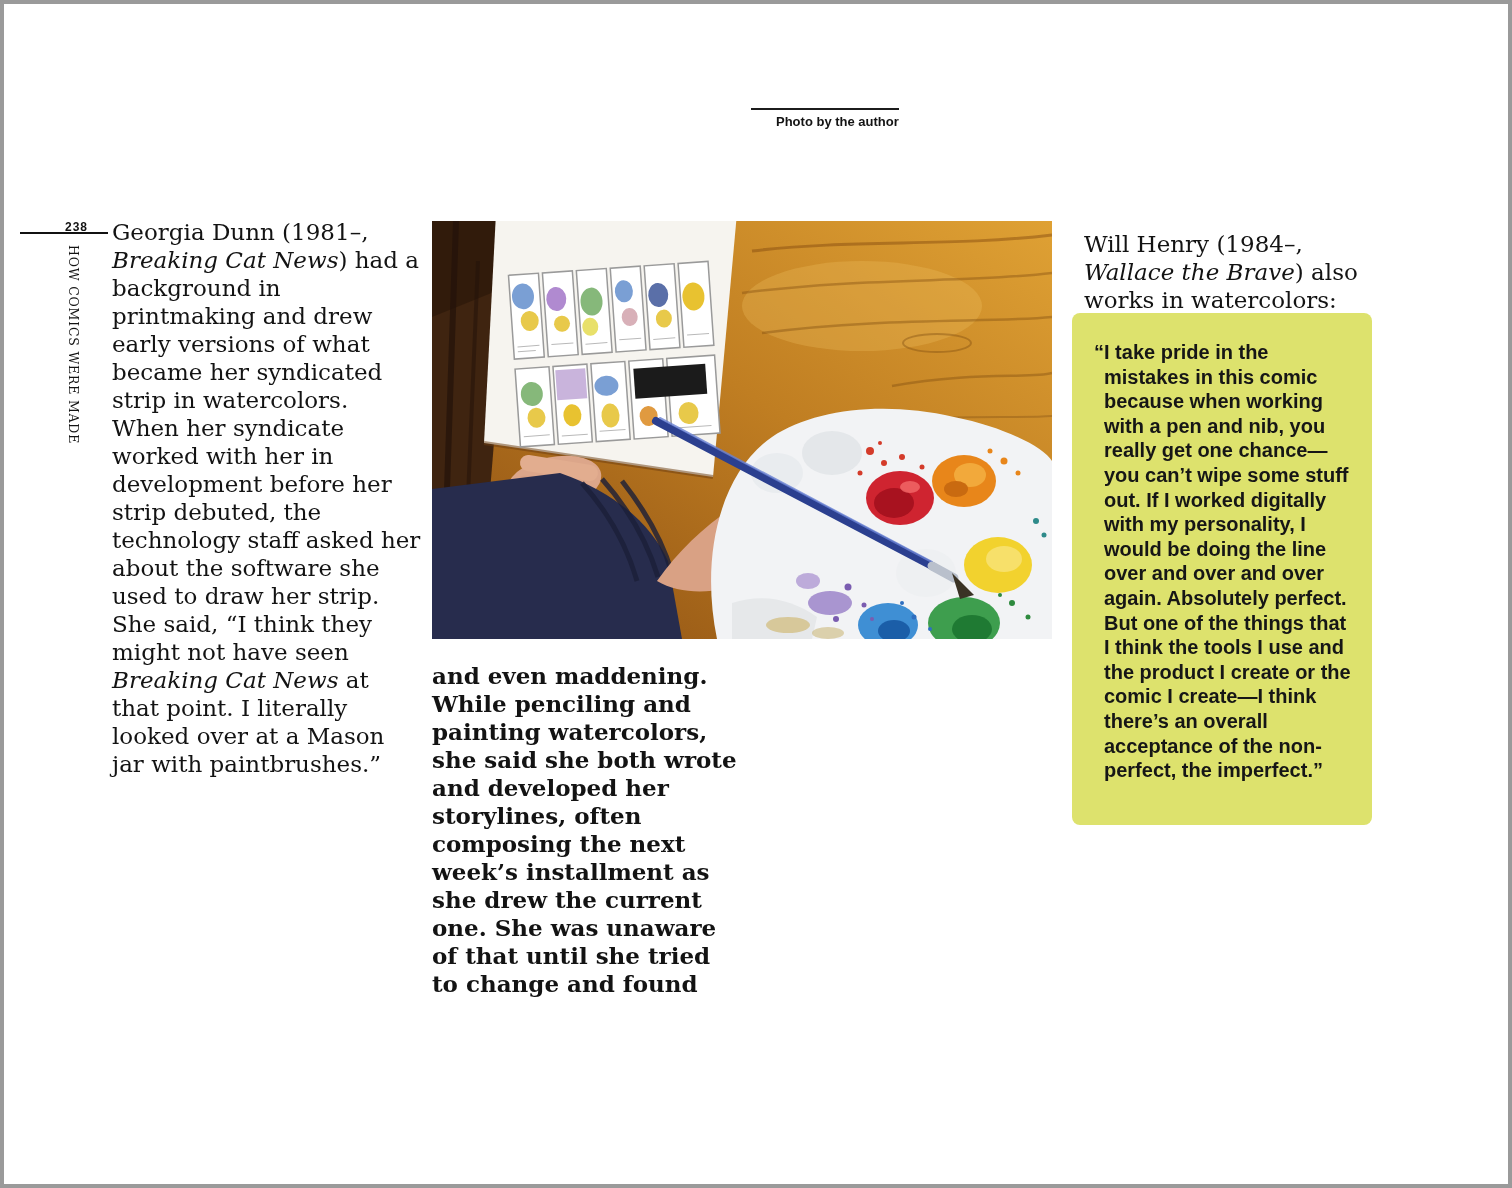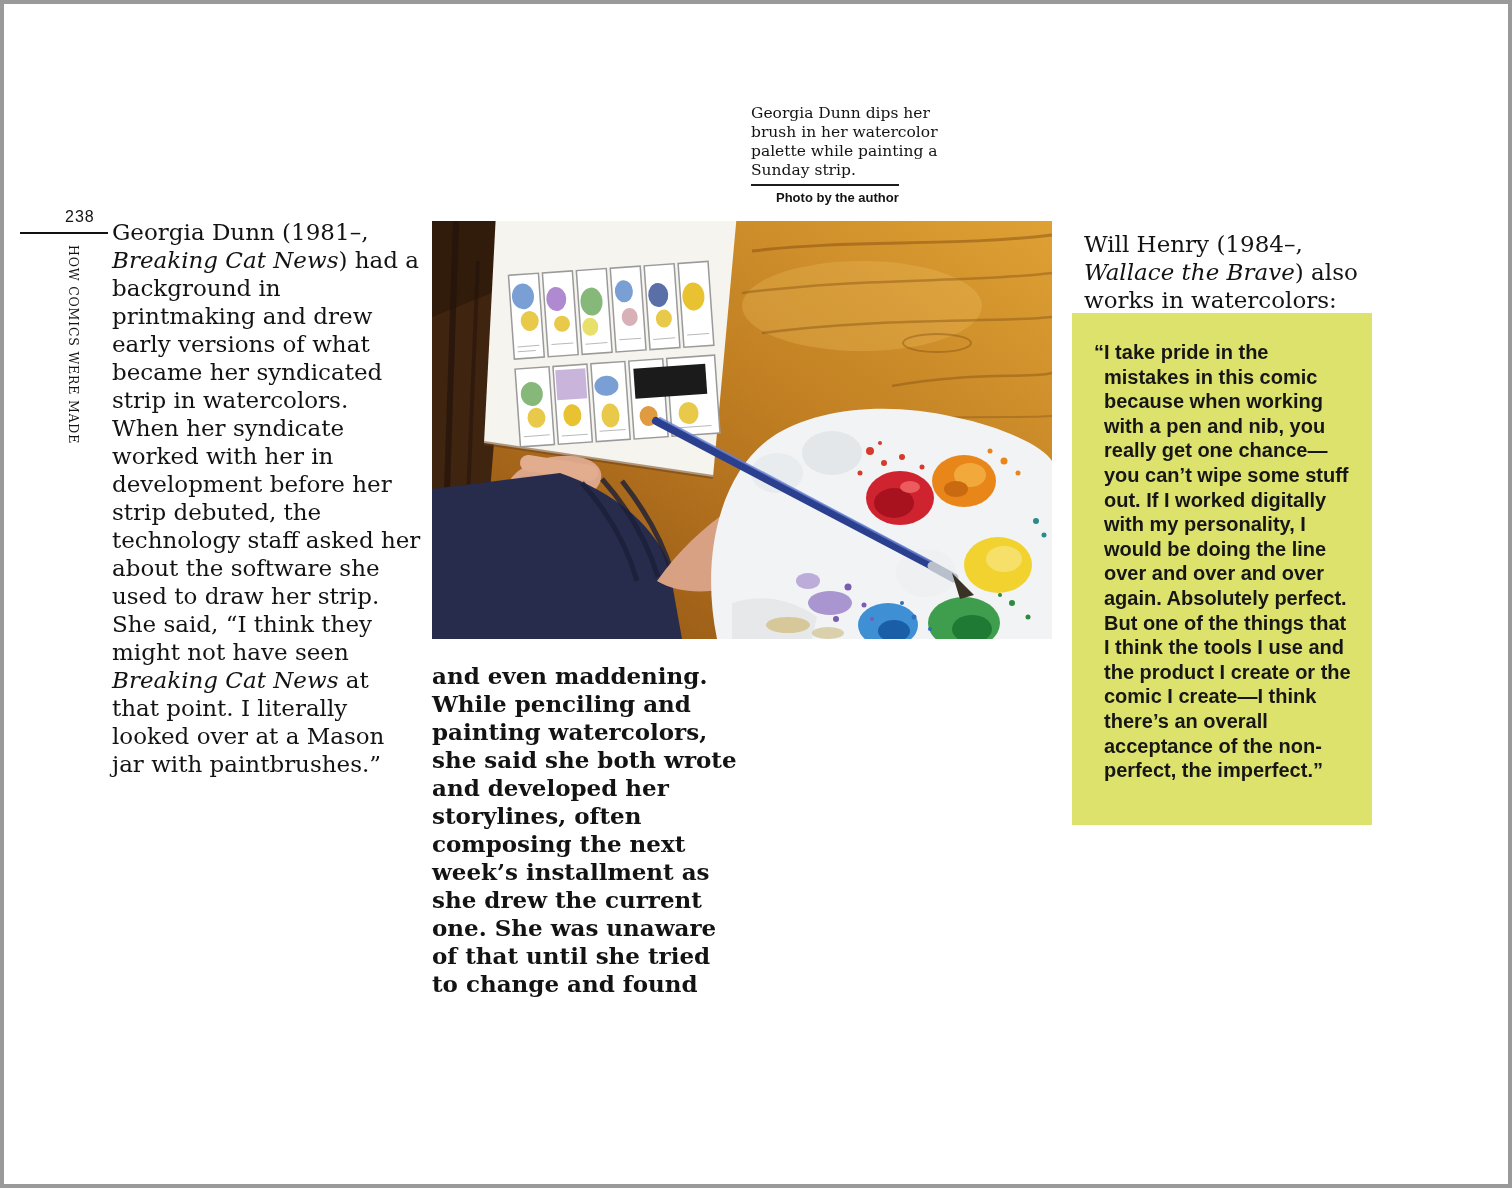--- a/index.html
+++ b/index.html
@@ -8,23 +8,23 @@
     width:1512px; height:1188px;
     background:#ffffff;
     border:4px solid #9a9a9a;
     box-sizing:border-box;
     font-family:"DejaVu Serif", serif;
     color:#131313;
     overflow:hidden;
   }
   
   .page-number {
-    position:absolute; left:61px; top:204px;
+    position:absolute; left:61px; top:216px;
     font-family:"Liberation Sans", sans-serif;
-    font-weight:normal; font-size:16px; letter-spacing:1px;
+    font-weight:bold; font-size:12px; letter-spacing:1px;
   }
   .pn-rule { position:absolute; left:16px; top:228px; width:88px; height:2px; background:#111; }
   .vertical-title {
     position:absolute; left:62px; top:241px; height:400px;
     writing-mode:vertical-rl;
     font-size:12.5px; letter-spacing:0.8px;
     font-family:"DejaVu Serif", serif;
   }
   
   .caption-block { position:absolute; left:747px; top:100px; width:210px; margin:0; }
@@ -48,33 +48,33 @@
   .col4 h2 { margin:12px; font-size:23px; line-height:28px; font-weight:normal; }
   i { font-style:italic; }
   
   .quote-box {
     position:absolute; left:0; top:95px; width:300px; height:512px;
     margin:0; box-sizing:border-box;
     padding:27px 18px 0 32px;
     font-family:"Liberation Sans", sans-serif;
     font-weight:bold; font-size:20px; line-height:24.6px;
     text-indent:-10px;
+    border-radius:8px;
   }
 </style>
 </head>
 <body>
 
 <div class="page">
 
   <div class="page-number">238</div>
   <div class="pn-rule"></div>
   <div class="vertical-title">HOW COMICS WERE MADE</div>
 
   <figure class="caption-block">
-    <div class="caption-text">Georgia Dunn dips her brush in her watercolor palette while painting a Sunday strip.</div>
     <div class="caption-rule"></div>
     <div class="caption-credit">Photo by the author</div>
   </figure>
 
   <div class="photo" role="img" aria-label="Photo of Georgia Dunn dipping a blue paintbrush into a white watercolor palette beside a painted Sunday comic strip on a wooden desk">
     <svg width="620" height="418" viewBox="0 0 620 418" xmlns="http://www.w3.org/2000/svg">
       <defs>
         <linearGradient id="wood" x1="1" y1="0" x2="0" y2="1">
           <stop offset="0" stop-color="#dfa134"></stop>
           <stop offset="0.45" stop-color="#c07e22"></stop>

